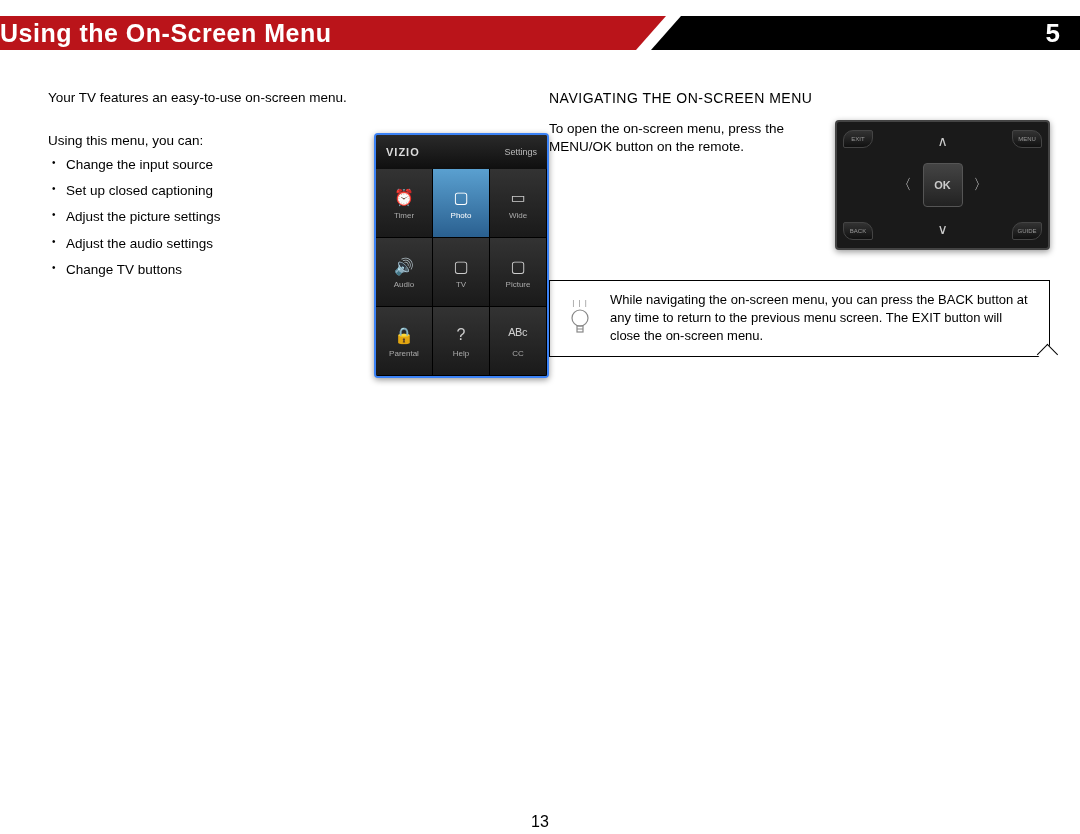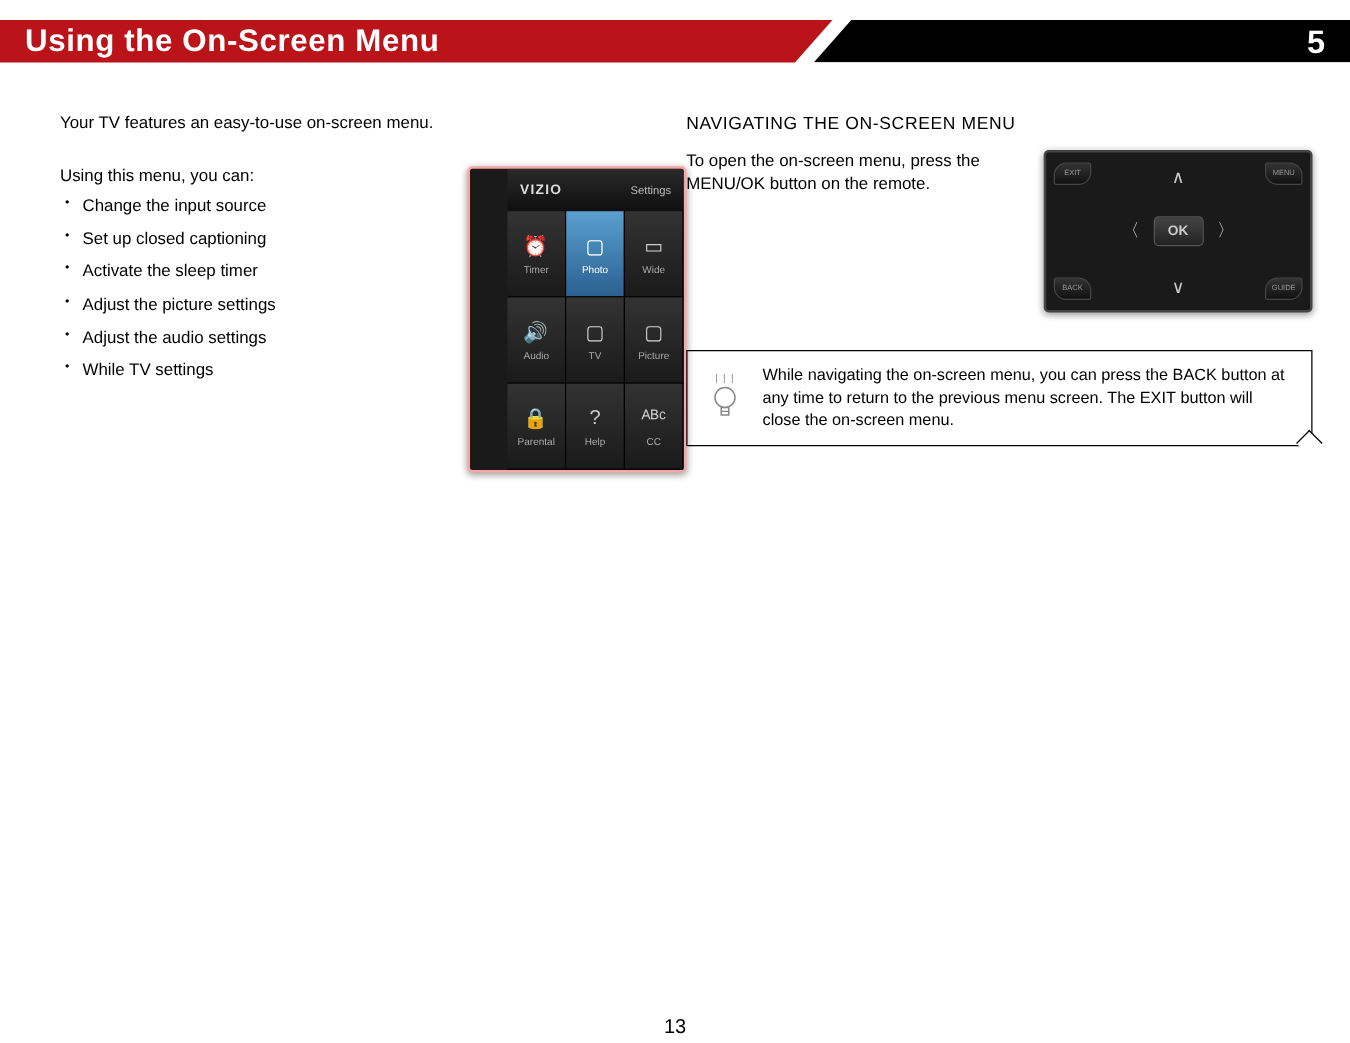--- a/index.html
+++ b/index.html
@@ -26,21 +26,20 @@
     display: flex;
     align-items: center;
     position: relative;
   }
   .header-title {
     color: #fff;
     font-family: Verdana, Geneva, sans-serif;
     font-weight: bold;
     font-size: 25px;
     letter-spacing: 0.5px;
-    padding-left: 20px;
     font-stretch: expanded;
   }
   .header-slant {
     width: 0; height: 0;
     border-bottom: 34px solid transparent;
     border-left: 30px solid #ba141a;
   }
   .header-black {
     flex: 1;
     background: #000;
@@ -67,25 +66,25 @@
   ul.bullets li {
     font-size: 13.5px; line-height: 1.35;
     margin-bottom: 8px; position: relative;
   }
   ul.bullets li::before {
     content: "•"; position: absolute; left: -14px; top: 0;
     font-size: 10px;
   }
   .tv-img {
     width: 175px; height: 245px;
-    border: 2px solid #fca5a5; border-radius: 4px;
+    border: 2px solid #3b82f6; border-radius: 4px;
     background: #1a1a1a;
     box-shadow: 0 2px 6px rgba(0,0,0,.4);
     overflow: hidden;
-    display: flex; flex-direction: column; padding-left: 30px;
+    display: flex; flex-direction: column;
   }
   .tv-top {
     height: 34px; background: linear-gradient(#2a2a2a,#0f0f0f);
     display: flex; justify-content: space-between; align-items: center;
     padding: 0 10px; color: #bbb; font-size: 9px;
   }
   .tv-top .brand { font-weight: bold; letter-spacing: 1px; font-size: 11px; color:#ddd;}
   .tv-grid { flex:1; display: grid; grid-template-columns: 1fr 1fr 1fr; grid-template-rows: 1fr 1fr 1fr; }
   .tv-cell {
     border-right: 1px solid #000; border-bottom: 1px solid #000;
@@ -115,21 +114,21 @@
     background:#1a1a1a;
     box-shadow:0 2px 6px rgba(0,0,0,.4);
     position:relative; overflow:hidden;
   }
   .dpad {
     position:absolute; left:50%; top:50%; transform:translate(-50%,-50%);
     width:120px; height:120px;
   }
   .ok-btn {
     position:absolute; left:50%; top:50%; transform:translate(-50%,-50%);
-    width:40px; height:24px; background:linear-gradient(#444,#222);
+    width:40px; height:44px; background:linear-gradient(#444,#222);
     border:1px solid #555; border-radius:4px;
     display:flex;align-items:center;justify-content:center;
     color:#ccc; font-size:11px; font-weight:bold;
   }
   .arrow {
     position:absolute; width:20px; height:20px;
     display:flex;align-items:center;justify-content:center;
     color:#ccc; font-size:14px;
   }
   .arrow.up { left:50%; top:6px; transform:translateX(-50%);}
@@ -184,24 +183,23 @@
 
 <div class="content">
   <div class="col">
     <p class="intro">Your TV features an easy-to-use on-screen menu.</p>
     <div class="left-flex">
       <div class="left-text">
         <p class="using">Using this menu, you can:</p>
         <ul class="bullets">
           <li>Change the input source</li>
           <li>Set up closed captioning</li>
-          <li>Activate the sleep timer</li>
           <li>Adjust the picture settings</li>
           <li>Adjust the audio settings</li>
-          <li>While TV settings</li>
+          <li>Change TV buttons</li>
         </ul>
       </div>
       <div class="tv-img">
         <div class="tv-top">
           <span class="brand">VIZIO</span>
           <span>Settings</span>
         </div>
         <div class="tv-grid" id="tvgrid">
             <div class="tv-cell">
               <div class="ic">⏰</div>

